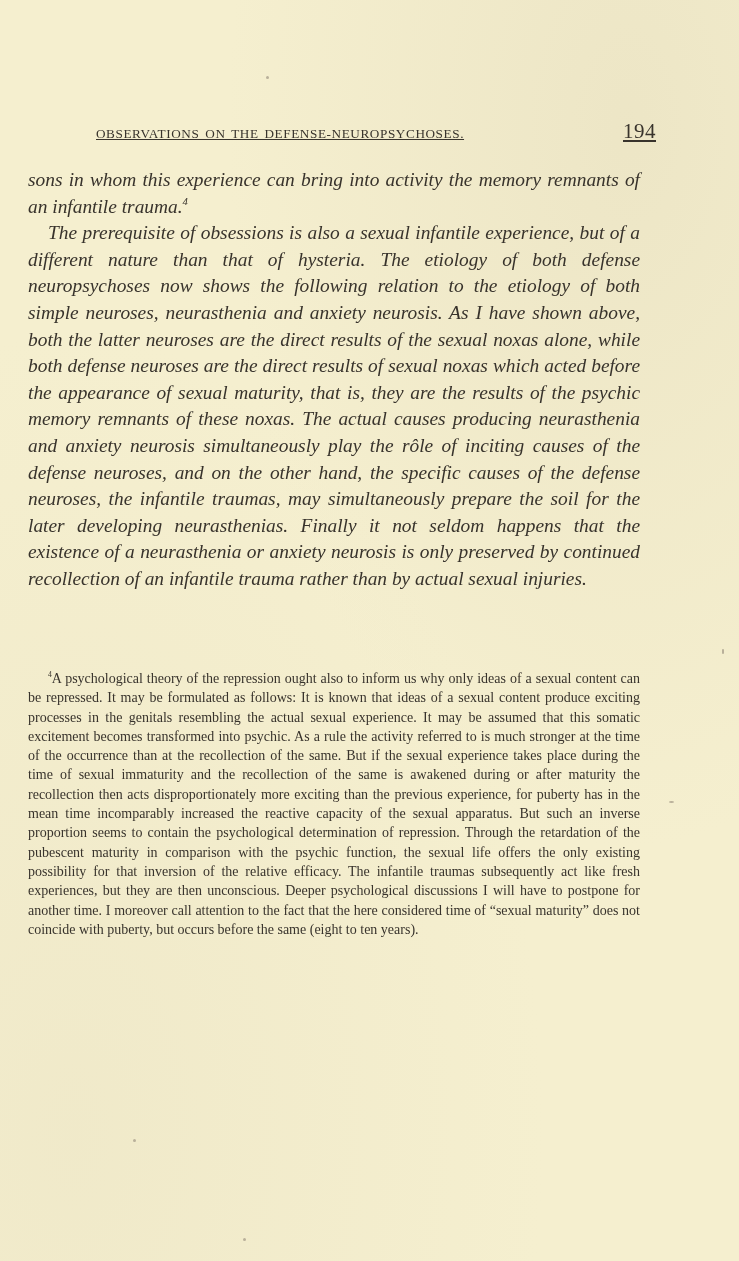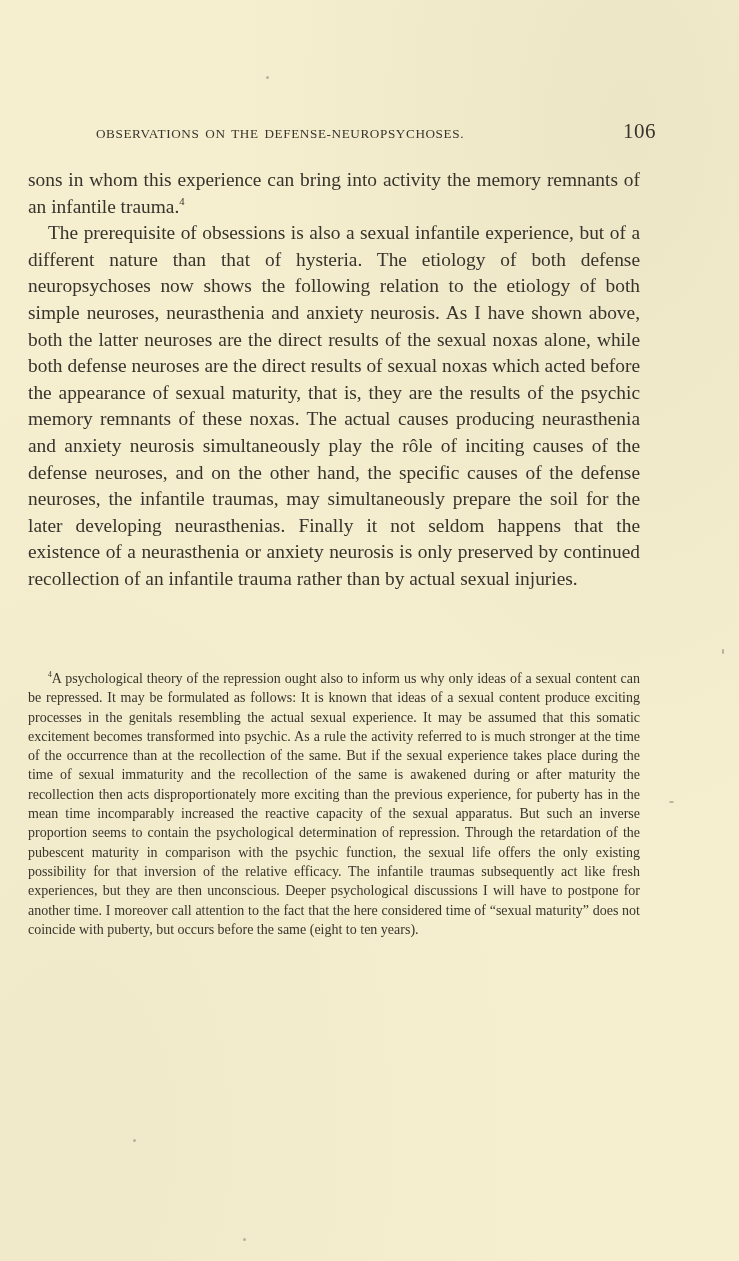--- a/index.html
+++ b/index.html
@@ -25,20 +25,21 @@
       width: 612px;
     }
     .running-head {
       position: absolute;
       top: 119px;
       left: 68px;
       width: 560px;
       display: flex;
       justify-content: space-between;
       align-items: baseline;
+      text-decoration: underline;
     }
     .running-title {
       font-size: 13.2px;
       letter-spacing: 0.6px;
       word-spacing: 2px;
     }
     .page-number {
       font-size: 21px;
       letter-spacing: 0.5px;
     }
@@ -46,20 +47,21 @@
       position: absolute;
       top: 167px;
       left: 0;
       width: 612px;
       font-size: 19.4px;
       line-height: 26.6px;
       text-align: justify;
     }
     .body-text p {
       margin: 0;
+      font-style: italic;
     }
     .body-text p.indent {
       text-indent: 20px;
     }
     .footnote {
       position: absolute;
       top: 669px;
       left: 0;
       width: 612px;
       font-size: 14px;
@@ -81,21 +83,21 @@
       border-radius: 50%;
     }
   </style>
 </head>
 <body>
 
 <div class="page">
 
   <div class="running-head">
     <span class="running-title">OBSERVATIONS ON THE DEFENSE-NEUROPSYCHOSES.</span>
-    <span class="page-number">106</span>
+    <span class="page-number">194</span>
   </div>
 
   <div class="body-text">
     <p><span>sons in whom this experience can bring into activity the memory remnants of an infantile trauma.</span><sup>4</sup></p>
     <p class="indent">The prerequisite of obsessions is also a sexual infantile experience, but of a different nature than that of hysteria.  The etiology of both defense neuropsychoses now shows the following relation to the etiology of both simple neuroses, neurasthenia and anxiety neurosis.  As I have shown above, both the latter neuroses are the direct results of the sexual noxas alone, while both defense neuroses are the direct results of sexual noxas which acted before the appearance of sexual maturity, that is, they are the results of the psychic memory remnants of these noxas.  The actual causes producing neurasthenia and anxiety neurosis simultaneously play the rôle of inciting causes of the defense neuroses, and on the other hand, the specific causes of the defense neuroses, the infantile traumas, may simultaneously prepare the soil for the later developing neurasthenias.  Finally it not seldom happens that the existence of a neurasthenia or anxiety neurosis is only preserved by continued recollection of an infantile trauma rather than by actual sexual injuries.</p>
   </div>
 
   <div class="footnote">
     <p><sup>4</sup><span>A psychological theory of the repression ought also to inform us why only ideas of a sexual content can be repressed.  It may be formulated as follows: It is known that ideas of a sexual content produce exciting processes in the genitals resembling the actual sexual experience.  It may be assumed that this somatic excitement becomes transformed into psychic.  As a rule the activity referred to is much stronger at the time of the occurrence than at the recollection of the same.  But if the sexual experience takes place during the time of sexual immaturity and the recollection of the same is awakened during or after maturity the recollection then acts disproportionately more exciting than the previous experience, for puberty has in the mean time incomparably increased the reactive capacity of the sexual apparatus.  But such an inverse proportion seems to contain the psychological determination of repression.  Through the retardation of the pubescent maturity in comparison with the psychic function, the sexual life offers the only existing possibility for that inversion of the relative efficacy.  The infantile traumas subsequently act like fresh experiences, but they are then unconscious.  Deeper psychological discussions I will have to postpone for another time.  I moreover call attention to the fact that the here considered time of “sexual maturity” does not coincide with puberty, but occurs before the same (eight to ten years).</span></p>
   </div>

